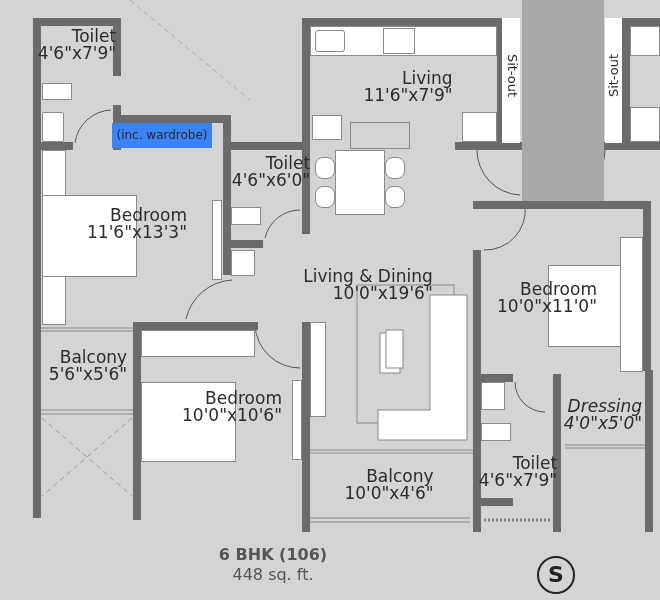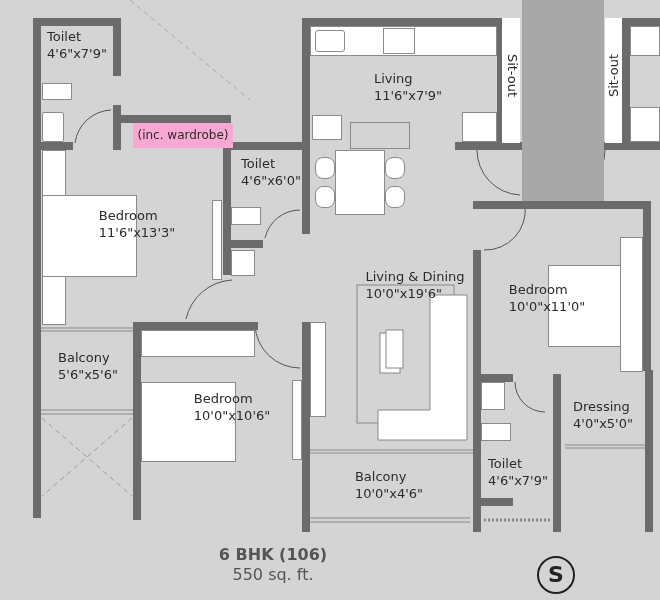--- a/index.html
+++ b/index.html
@@ -2,21 +2,21 @@
 <html><head>
 <meta charset="utf-8">
 <style>
   html, body { margin:0; padding:0; }
   body { width:660px; height:600px; background:#d4d4d4; position:relative; overflow:hidden;
          font-family:"DejaVu Sans", sans-serif; color:#2b2b2b; }
   .abs { position:absolute; }
   .wall { position:absolute; background:#6b6b6b; }
   .wht { position:absolute; background:#ffffff; border:1px solid #8a8a8a; box-sizing:border-box; }
   .thin { position:absolute; border:1px solid #8a8a8a; box-sizing:border-box; }
-  .label { position:absolute; text-align:left; font-size:13px; line-height:17px; white-space:nowrap; transform:translateX(-50%); }
+  .label { position:absolute; text-align:right; font-size:17px; line-height:17px; white-space:nowrap; transform:translateX(-50%); }
   .label .dim { display:block; }
   .vlabel { position:absolute; font-size:13px; white-space:nowrap; background:#fff; }
   .corridor { position:absolute; background:#a8a8a8; }
   svg { position:absolute; left:0; top:0; }
   .footer-title { position:absolute; left:273px; top:545px; transform:translateX(-50%); font-weight:bold; font-size:16px; color:#555; white-space:nowrap; }
   .footer-area { position:absolute; left:273px; top:565px; transform:translateX(-50%); font-size:16px; color:#555; white-space:nowrap; }
   .compass { position:absolute; left:537px; top:556px; width:38px; height:38px; border:2px solid #222; border-radius:50%; box-sizing:border-box;
              font-size:22px; font-weight:bold; text-align:center; line-height:34px; color:#222; }
 </style>
 </head>
@@ -115,64 +115,64 @@
 <div class="wht" style="left:481px;top:382px;width:24px;height:28px;"></div>
 <div class="wht" style="left:481px;top:423px;width:30px;height:18px;"></div>
 
 <div class="vlabel" style="left:502px;top:18px;width:18px;height:125px;">
   <span style="position:absolute;left:-20px;top:50px;transform:rotate(90deg);display:block;width:60px;text-align:center;">Sit-out</span>
 </div>
 <div class="vlabel" style="left:605px;top:18px;width:17px;height:125px;">
   <span style="position:absolute;left:-22px;top:50px;transform:rotate(-90deg);display:block;width:60px;text-align:center;">Sit-out</span>
 </div>
 
-<div class="abs" style="left:133px;top:123px;width:100px;height:25px;background:#f9a8d4;font-size:12px;line-height:25px;text-align:center;">
+<div class="abs" style="left:112px;top:123px;width:100px;height:25px;background:#3b82f6;font-size:12px;line-height:25px;text-align:center;">
   <span>(inc. wardrobe)</span>
 </div>
 
 <div class="label" style="left:77px;top:28px;">
   <span>Toilet</span>
   <span class="dim">4'6"x7'9"</span>
 </div>
 <div class="label" style="left:408px;top:70px;">
   <span>Living</span>
   <span class="dim">11'6"x7'9"</span>
 </div>
 <div class="label" style="left:271px;top:155px;">
   <span>Toilet</span>
   <span class="dim">4'6"x6'0"</span>
 </div>
 <div class="label" style="left:137px;top:207px;">
   <span>Bedroom</span>
   <span class="dim">11'6"x13'3"</span>
 </div>
-<div class="label" style="left:368px;top:268px;margin-left:47px;">
+<div class="label" style="left:368px;top:268px;">
   <span>Living &amp; Dining</span>
   <span class="dim">10'0"x19'6"</span>
 </div>
 <div class="label" style="left:547px;top:281px;">
   <span>Bedroom</span>
   <span class="dim">10'0"x11'0"</span>
 </div>
 <div class="label" style="left:88px;top:349px;">
   <span>Balcony</span>
   <span class="dim">5'6"x5'6"</span>
 </div>
 <div class="label" style="left:232px;top:390px;">
   <span>Bedroom</span>
   <span class="dim">10'0"x10'6"</span>
 </div>
-<div class="label" style="left:603px;top:398px;">
+<div class="label" style="left:603px;top:398px;font-style:italic;">
   <span>Dressing</span>
   <span class="dim">4'0"x5'0"</span>
 </div>
 <div class="label" style="left:389px;top:468px;">
   <span>Balcony</span>
   <span class="dim">10'0"x4'6"</span>
 </div>
 <div class="label" style="left:518px;top:455px;">
   <span>Toilet</span>
   <span class="dim">4'6"x7'9"</span>
 </div>
 
 <div class="footer-title">6 BHK (106)</div>
-<div class="footer-area">550 sq. ft.</div>
+<div class="footer-area">448 sq. ft.</div>
 <div class="compass">S</div>
 
 </body></html>

